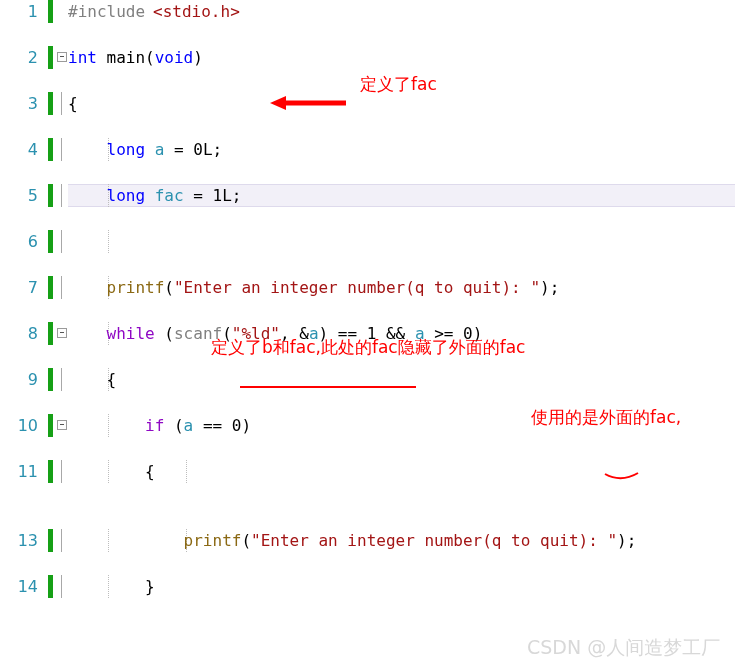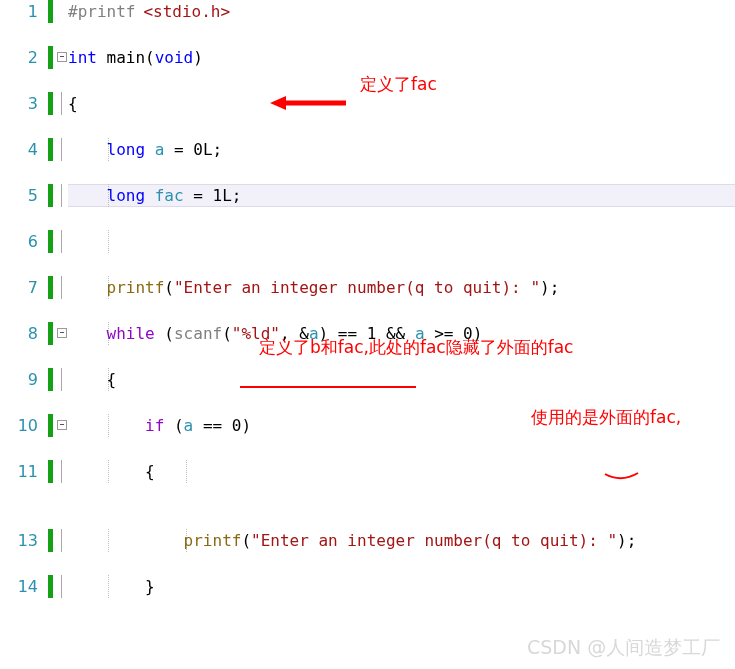--- a/index.html
+++ b/index.html
@@ -120,21 +120,21 @@
   .arcline { position: absolute; }
 </style>
 </head>
 <body>
 
 <div id="editor">
 
   <div class="row" style="top:0px">
     <span class="lnum">1</span>
     <span class="greenbar"></span>
-    <span class="code"><span class="pre">#printf</span><span class="inc">&lt;stdio.h&gt;</span></span>
+    <span class="code"><span class="pre">#include</span><span class="inc">&lt;stdio.h&gt;</span></span>
   </div>
 
   <div class="row" style="top:23px">
     <span class="lnum">2</span>
     <span class="greenbar"></span>
     <span class="fold"></span>
     <span class="code"><span class="kw">int</span> <span class="fn" style="color:#000">main</span><span class="op">(</span><span class="kw">void</span><span class="op">)</span></span>
   </div>
 
   <div class="row" style="top:46px">
@@ -229,21 +229,21 @@
   </div>
 
 
   <svg class="anno-arrow" style="left:264px; top:93px;" width="86" height="20">
     <defs></defs>
     <line x1="82" y1="10" x2="20" y2="10" stroke="#ff0000" stroke-width="5"></line>
     <polygon points="6,10 22,3 22,17" fill="#ff0000"></polygon>
   </svg>
   <div class="anno" style="left:360px; top:74px;">定义了fac</div>
 
-  <div class="anno" style="left:211px; top:337px;margin-left:48px;">定义了b和fac,此处的fac隐藏了外面的fac</div>
+  <div class="anno" style="left:211px; top:337px;">定义了b和fac,此处的fac隐藏了外面的fac</div>
 
   <div class="underline-red" style="left:240px; top:386px; width:176px;"></div>
 
   <div class="anno" style="left:531px; top:407px;">使用的是外面的fac,</div>
 
   <svg class="arcline" style="left:604px; top:472px;" width="36" height="10">
     <path d="M1,2 Q17,11 34,1" stroke="#ff0000" stroke-width="2" fill="none"></path>
   </svg>
 
   <div class="watermark" style="left:527px; top:635px;">CSDN @人间造梦工厂</div>

